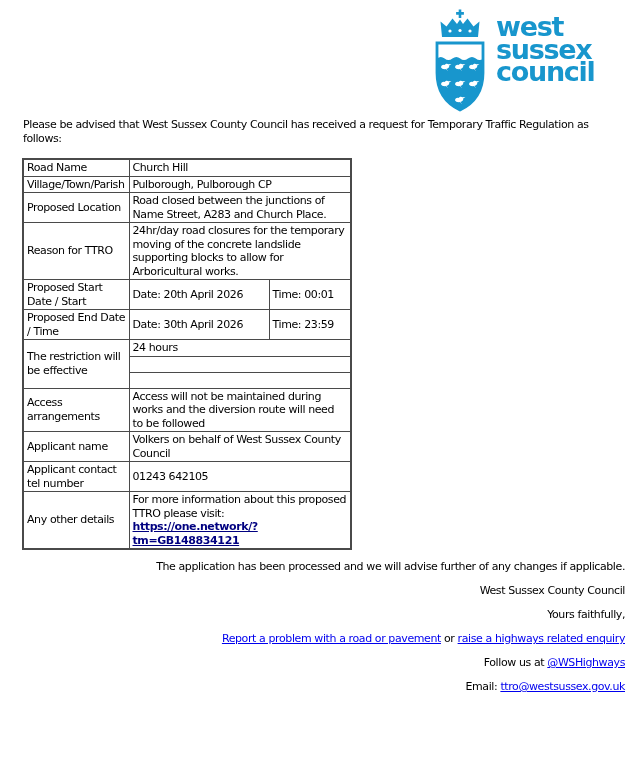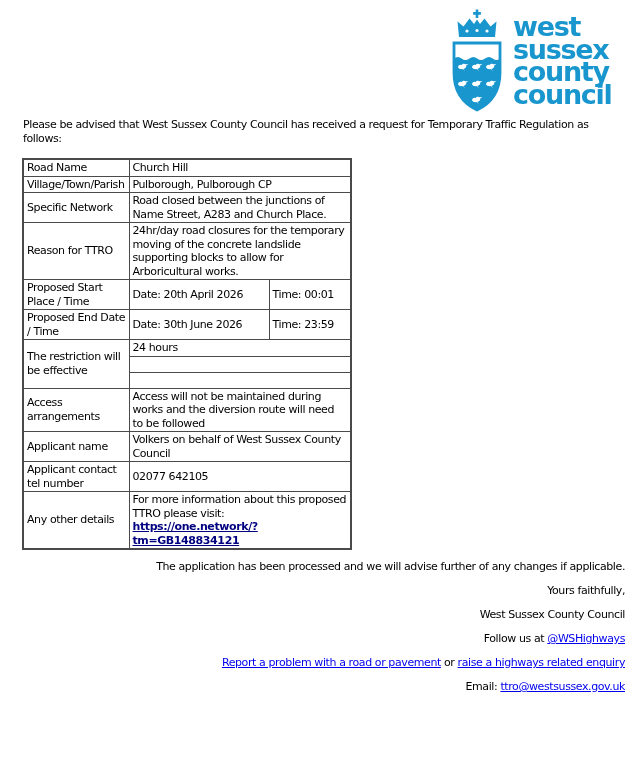--- a/index.html
+++ b/index.html
@@ -6,21 +6,21 @@
   * { box-sizing:border-box; }
   html,body { margin:0; padding:0; }
   body {
     width:639px; height:762px; overflow:hidden; position:relative;
     background:#ffffff; color:#000000;
     font-family:"DejaVu Sans","Liberation Sans",sans-serif;
     font-size:11px; letter-spacing:-0.4px;
   }
 
   
-  .logo { position:absolute; top:9px; left:447px; display:flex; }
+  .logo { position:absolute; top:9px; left:430px; display:flex; }
   .logo svg { display:block; width:60px; height:106px; }
   .logo-text {
     margin:7px 0 0 6px; font-weight:bold; font-size:27px;
     line-height:22.5px; letter-spacing:-1.3px; color:var(--brand);
   }
   .logo-text div { white-space:nowrap; }
 
   
   .intro { margin:118px 14px 0 23px; line-height:14px; }
   .intro .l1 { white-space:nowrap; display:inline-block; }
@@ -70,21 +70,20 @@
       <use href="#martlet" x="11" y="71" fill="#ffffff"></use>
       <use href="#martlet" x="25" y="71" fill="#ffffff"></use>
       <use href="#martlet" x="39" y="71" fill="#ffffff"></use>
       <use href="#martlet" x="25" y="87" fill="#ffffff"></use>
     </g>
     <path d="M7,34 H53 V64 Q53,90 30,101 Q7,90 7,64 Z" fill="none" stroke="var(--brand)" stroke-width="2.8"></path>
   </svg>
   <div class="logo-text">
     <div>west</div>
     <div>sussex</div>
-    <div>county</div>
     <div>council</div>
   </div>
 </div>
 
 <p class="intro"><span class="l1">Please be advised that West Sussex County Council has received a request for Temporary Traffic Regulation as</span><br>
 <span>follows:</span></p>
 
 <table class="ttro">
   <colgroup>
       <col class="c1">
@@ -94,35 +93,35 @@
   <tbody>
     <tr>
       <td class="c1">Road Name</td>
       <td colspan="2">Church Hill</td>
     </tr>
     <tr>
       <td>Village/Town/Parish</td>
       <td colspan="2">Pulborough, Pulborough CP</td>
     </tr>
     <tr>
-      <td>Specific Network</td>
+      <td>Proposed Location</td>
       <td colspan="2">Road closed between the junctions of Name Street, A283 and Church Place.</td>
     </tr>
     <tr>
       <td>Reason for TTRO</td>
       <td colspan="2">24hr/day road closures for the temporary moving of the concrete landslide supporting blocks to allow for Arboricultural works.</td>
     </tr>
     <tr>
-      <td>Proposed Start Place / Time</td>
+      <td>Proposed Start Date / Start</td>
       <td>Date: 20th April 2026</td>
       <td>Time: 00:01</td>
     </tr>
     <tr>
       <td>Proposed End Date / Time</td>
-      <td>Date: 30th June 2026</td>
+      <td>Date: 30th April 2026</td>
       <td>Time: 23:59</td>
     </tr>
     <tr>
       <td rowspan="3">The restriction will be effective</td>
       <td colspan="2">24 hours</td>
     </tr>
     <tr>
         <td colspan="2" class="sub-empty"></td>
       </tr>
     <tr>
@@ -131,32 +130,32 @@
     <tr>
       <td>Access arrangements</td>
       <td colspan="2">Access will not be maintained during works and the diversion route will need to be followed</td>
     </tr>
     <tr>
       <td>Applicant name</td>
       <td colspan="2">Volkers on behalf of West Sussex County Council</td>
     </tr>
     <tr>
       <td>Applicant contact tel number</td>
-      <td colspan="2">02077 642105</td>
+      <td colspan="2">01243 642105</td>
     </tr>
     <tr>
       <td>Any other details</td>
       <td colspan="2">
         <span>For more information about this proposed TTRO please visit:</span>
         <a href="#" class="net-link">https://one.network/?tm=GB148834121</a>
       </td>
     </tr>
   </tbody>
 </table>
 
 <div class="closing">
   <p>The application has been processed and we will advise further of any changes if applicable.</p>
+  <p>West Sussex County Council</p>
   <p>Yours faithfully,</p>
-  <p>West Sussex County Council</p>
+  <p><a href="#">Report a problem with a road or pavement</a><span> or </span><a href="#">raise a highways related enquiry</a></p>
   <p><span>Follow us at </span><a href="#">@WSHighways</a></p>
-  <p><a href="#">Report a problem with a road or pavement</a><span> or </span><a href="#">raise a highways related enquiry</a></p>
   <p><span>Email: </span><a href="#">ttro@westsussex.gov.uk</a></p>
 </div>
 
 </body></html>

